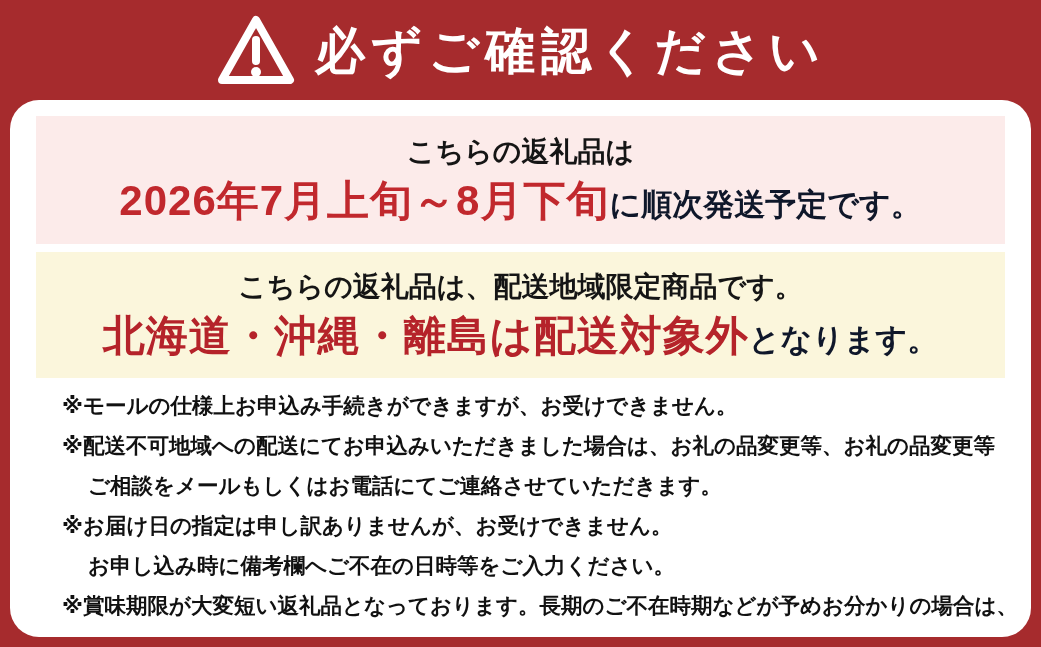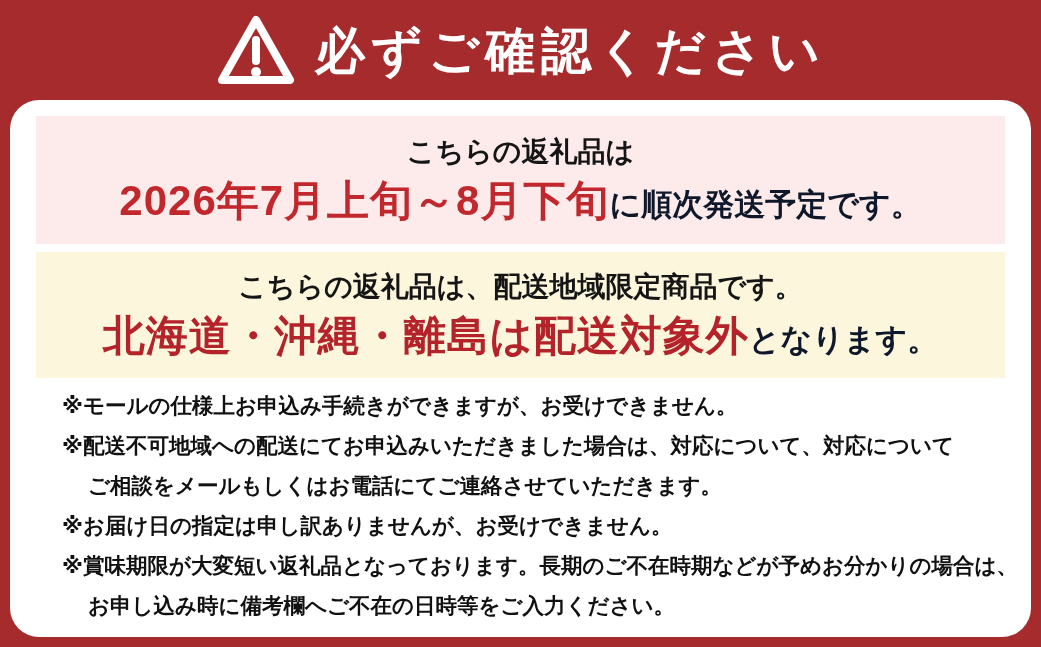--- a/index.html
+++ b/index.html
@@ -118,21 +118,21 @@
 
     <div class="notice-box yellow-box">
       <div class="notice-intro">こちらの返礼品は、配送地域限定商品です。</div>
       <div class="notice-main">
         <span class="hl-red hl-region">北海道・沖縄・離島は配送対象外</span><span class="notice-suffix">となります。</span>
       </div>
     </div>
 
     <div class="notes">
       <div class="note-line">※モールの仕様上お申込み手続きができますが、お受けできません。</div>
-      <div class="note-line">※配送不可地域への配送にてお申込みいただきました場合は、対応について、対応について</div>
+      <div class="note-line">※配送不可地域への配送にてお申込みいただきました場合は、お礼の品変更等、お礼の品変更等</div>
       <div class="note-line note-cont">ご相談をメールもしくはお電話にてご連絡させていただきます。</div>
       <div class="note-line">※お届け日の指定は申し訳ありませんが、お受けできません。</div>
+      <div class="note-line note-cont">お申し込み時に備考欄へご不在の日時等をご入力ください。</div>
       <div class="note-line">※賞味期限が大変短い返礼品となっております。長期のご不在時期などが予めお分かりの場合は、</div>
-      <div class="note-line note-cont">お申し込み時に備考欄へご不在の日時等をご入力ください。</div>
     </div>
 
   </div>
 </div>
 
 </body></html>

